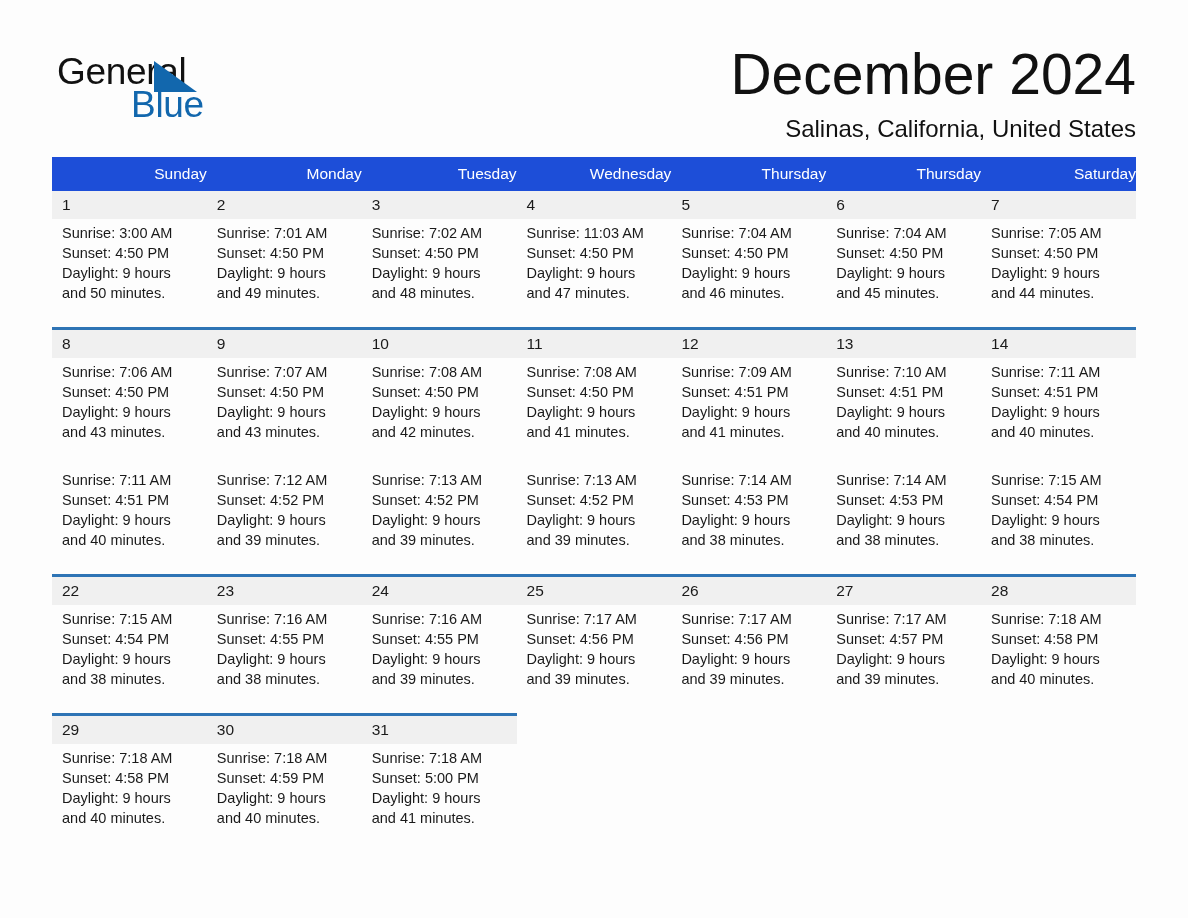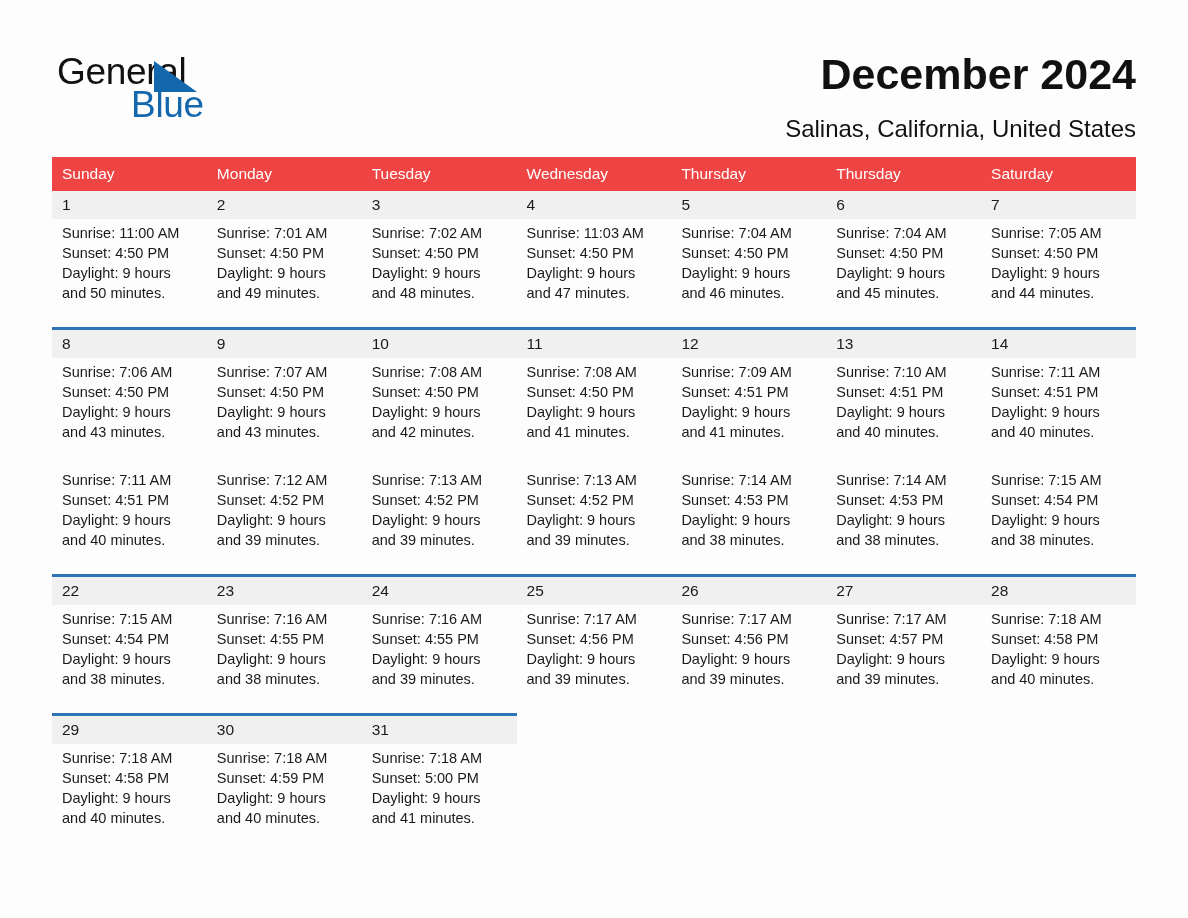--- a/index.html
+++ b/index.html
@@ -70,23 +70,23 @@
     white-space: nowrap;
   }
 
   .title-block {
     position: absolute;
     right: 52px;
     top: 48px;
     text-align: right;
   }
   .month-title {
-    font-size: 43px;
+    font-size: 57px;
     line-height: 52px;
-    font-weight: bold;
+    font-weight: normal;
     color: #111111;
     margin: 0;
     white-space: nowrap;
   }
   .location-title {
     font-size: 24px;
     line-height: 30px;
     font-weight: normal;
     color: #111111;
     margin: 14px 0 0 16px;
@@ -97,25 +97,25 @@
   .calendar {
     position: absolute;
     left: 52px;
     top: 157px;
     width: 1084px;
     border-collapse: collapse;
     table-layout: fixed;
   }
 
   .calendar th {
-    background: #ef4444;
+    background: #1d4ed8;
     color: #ffffff;
     font-size: 15.5px;
     font-weight: normal;
-    text-align: left;
+    text-align: right;
     padding: 8px 0 8px 10px;
     height: 16px;
     vertical-align: middle;
   }
 
   .calendar td {
     vertical-align: top;
     padding: 0;
   }
 
@@ -198,21 +198,21 @@
         <td>1</td>
         <td>2</td>
         <td>3</td>
         <td>4</td>
         <td>5</td>
         <td>6</td>
         <td>7</td>
       </tr>
       <tr class="detail-row">
         <td>
-          <div class="detail-line">Sunrise: 11:00 AM</div>
+          <div class="detail-line">Sunrise: 3:00 AM</div>
           <div class="detail-line">Sunset: 4:50 PM</div>
           <div class="detail-line">Daylight: 9 hours</div>
           <div class="detail-line">and 50 minutes.</div>
         </td>
         <td>
           <div class="detail-line">Sunrise: 7:01 AM</div>
           <div class="detail-line">Sunset: 4:50 PM</div>
           <div class="detail-line">Daylight: 9 hours</div>
           <div class="detail-line">and 49 minutes.</div>
         </td>

